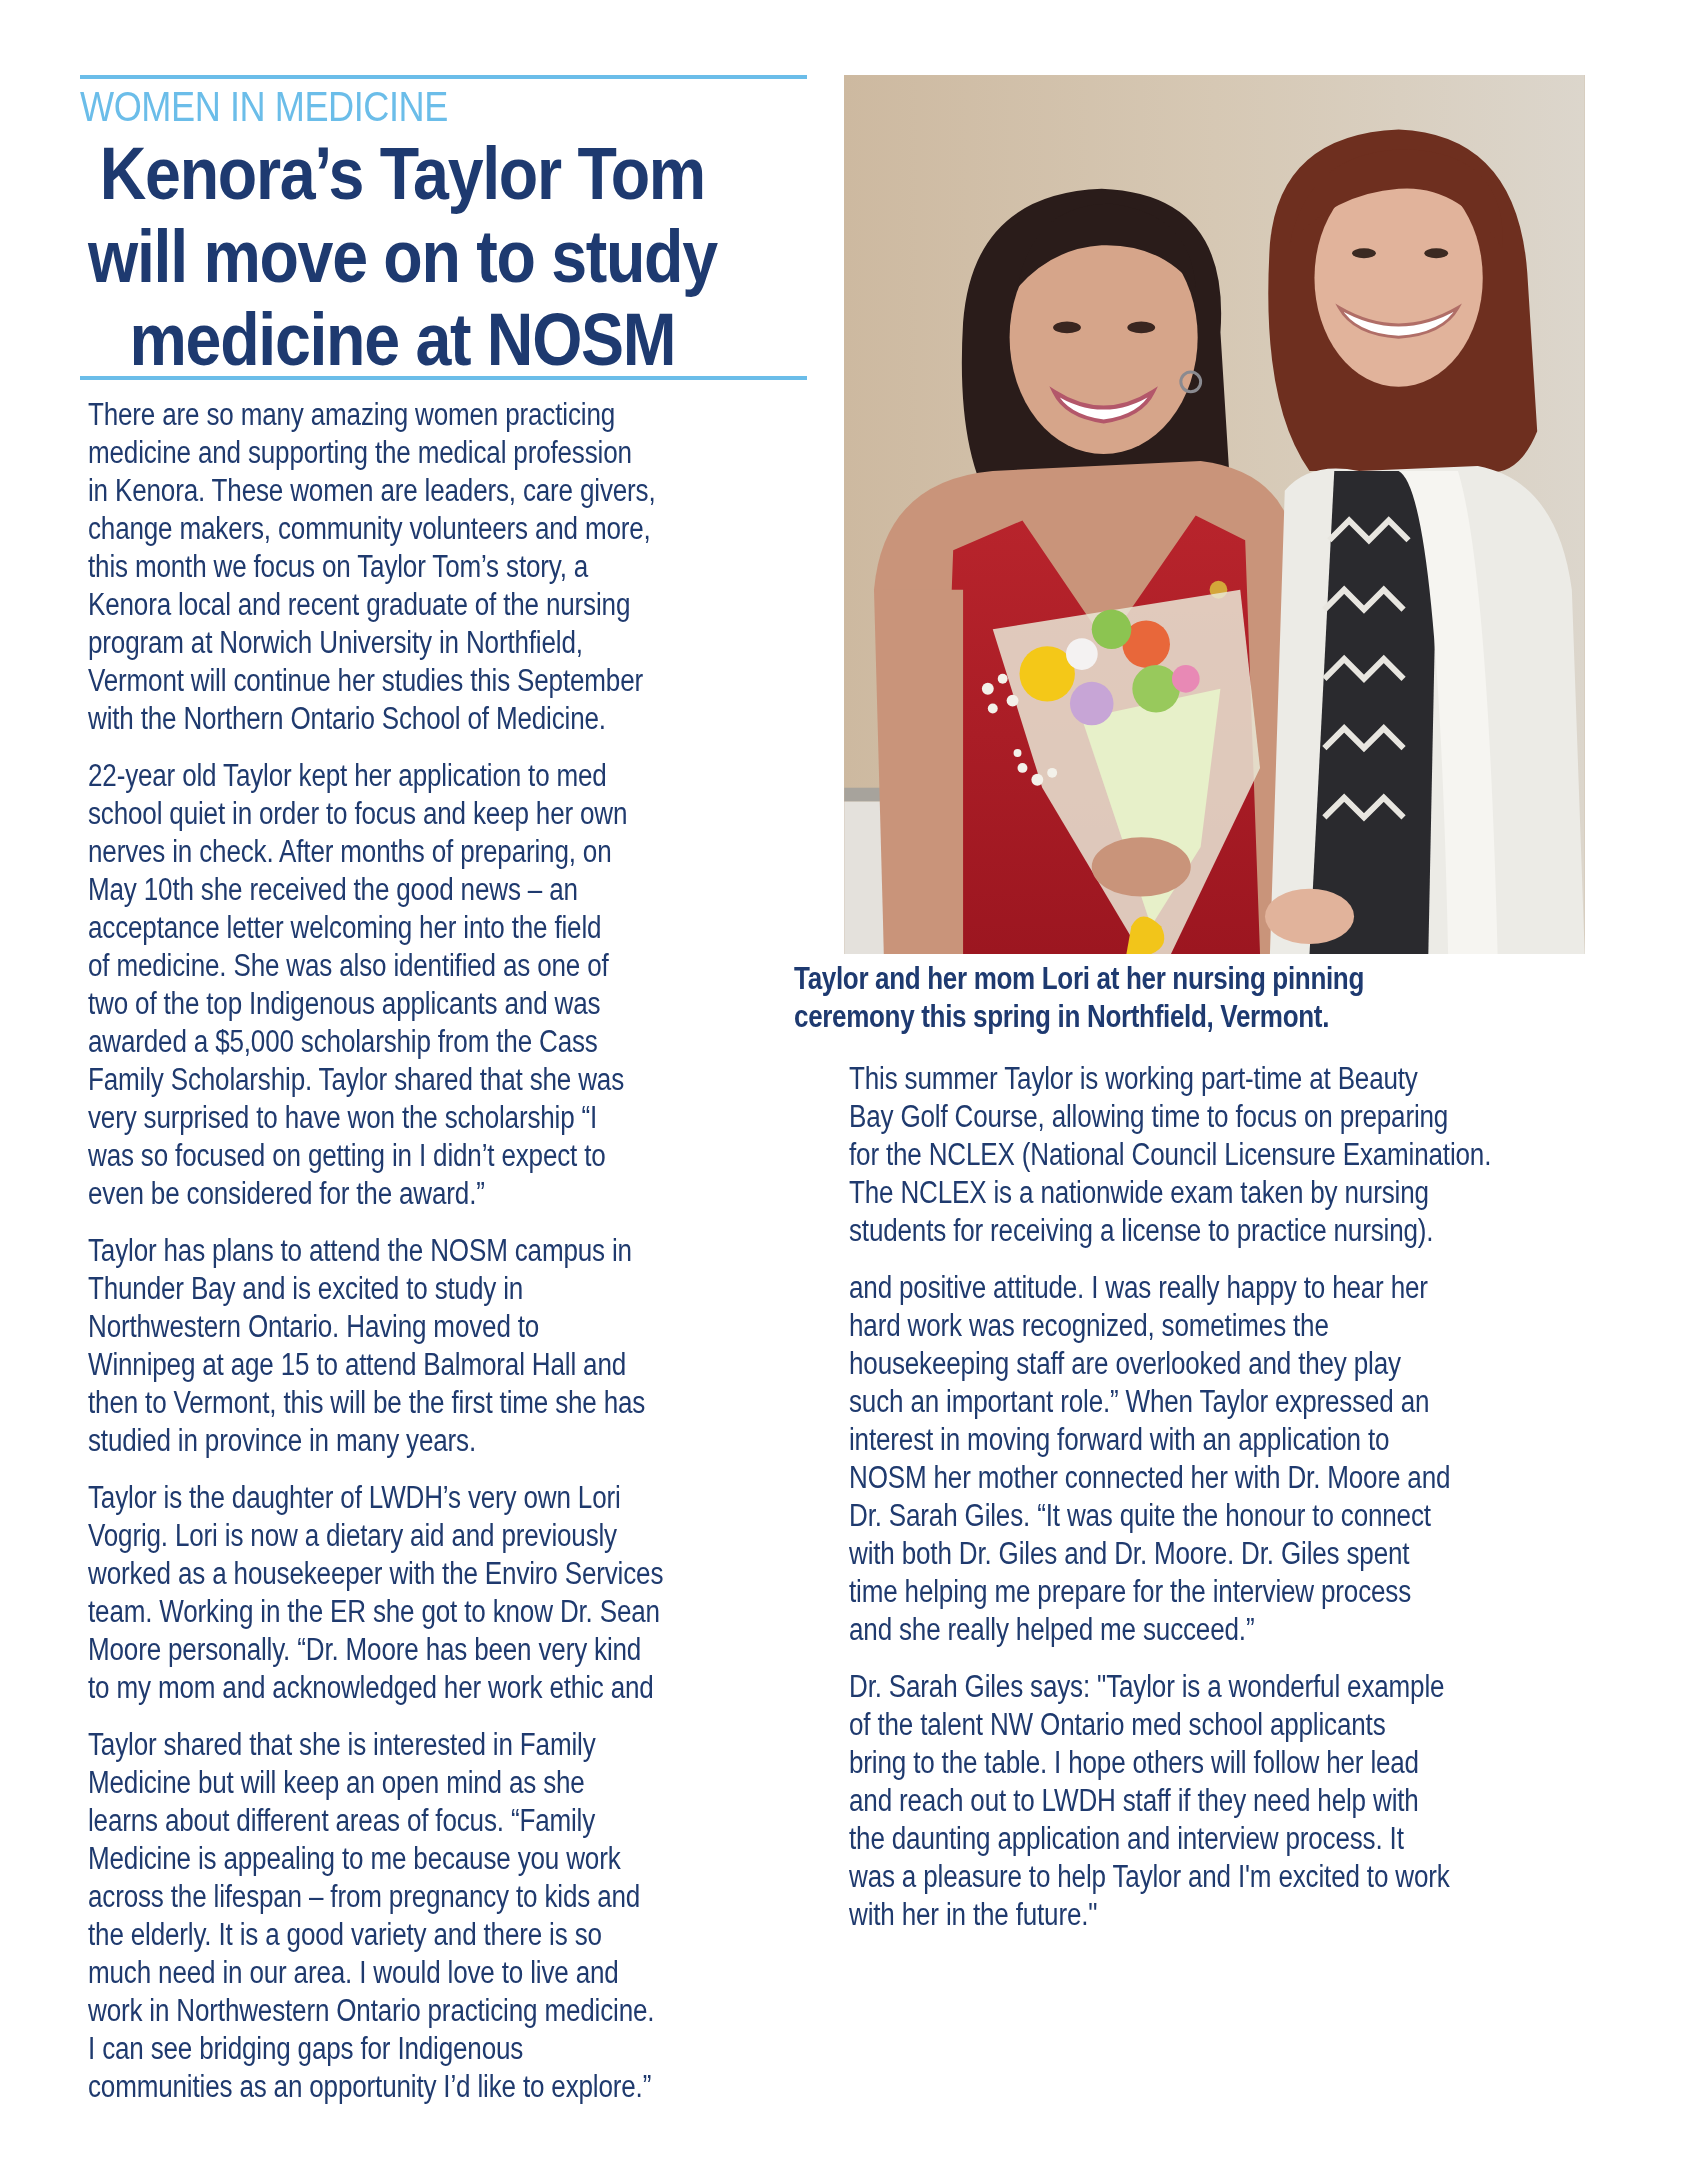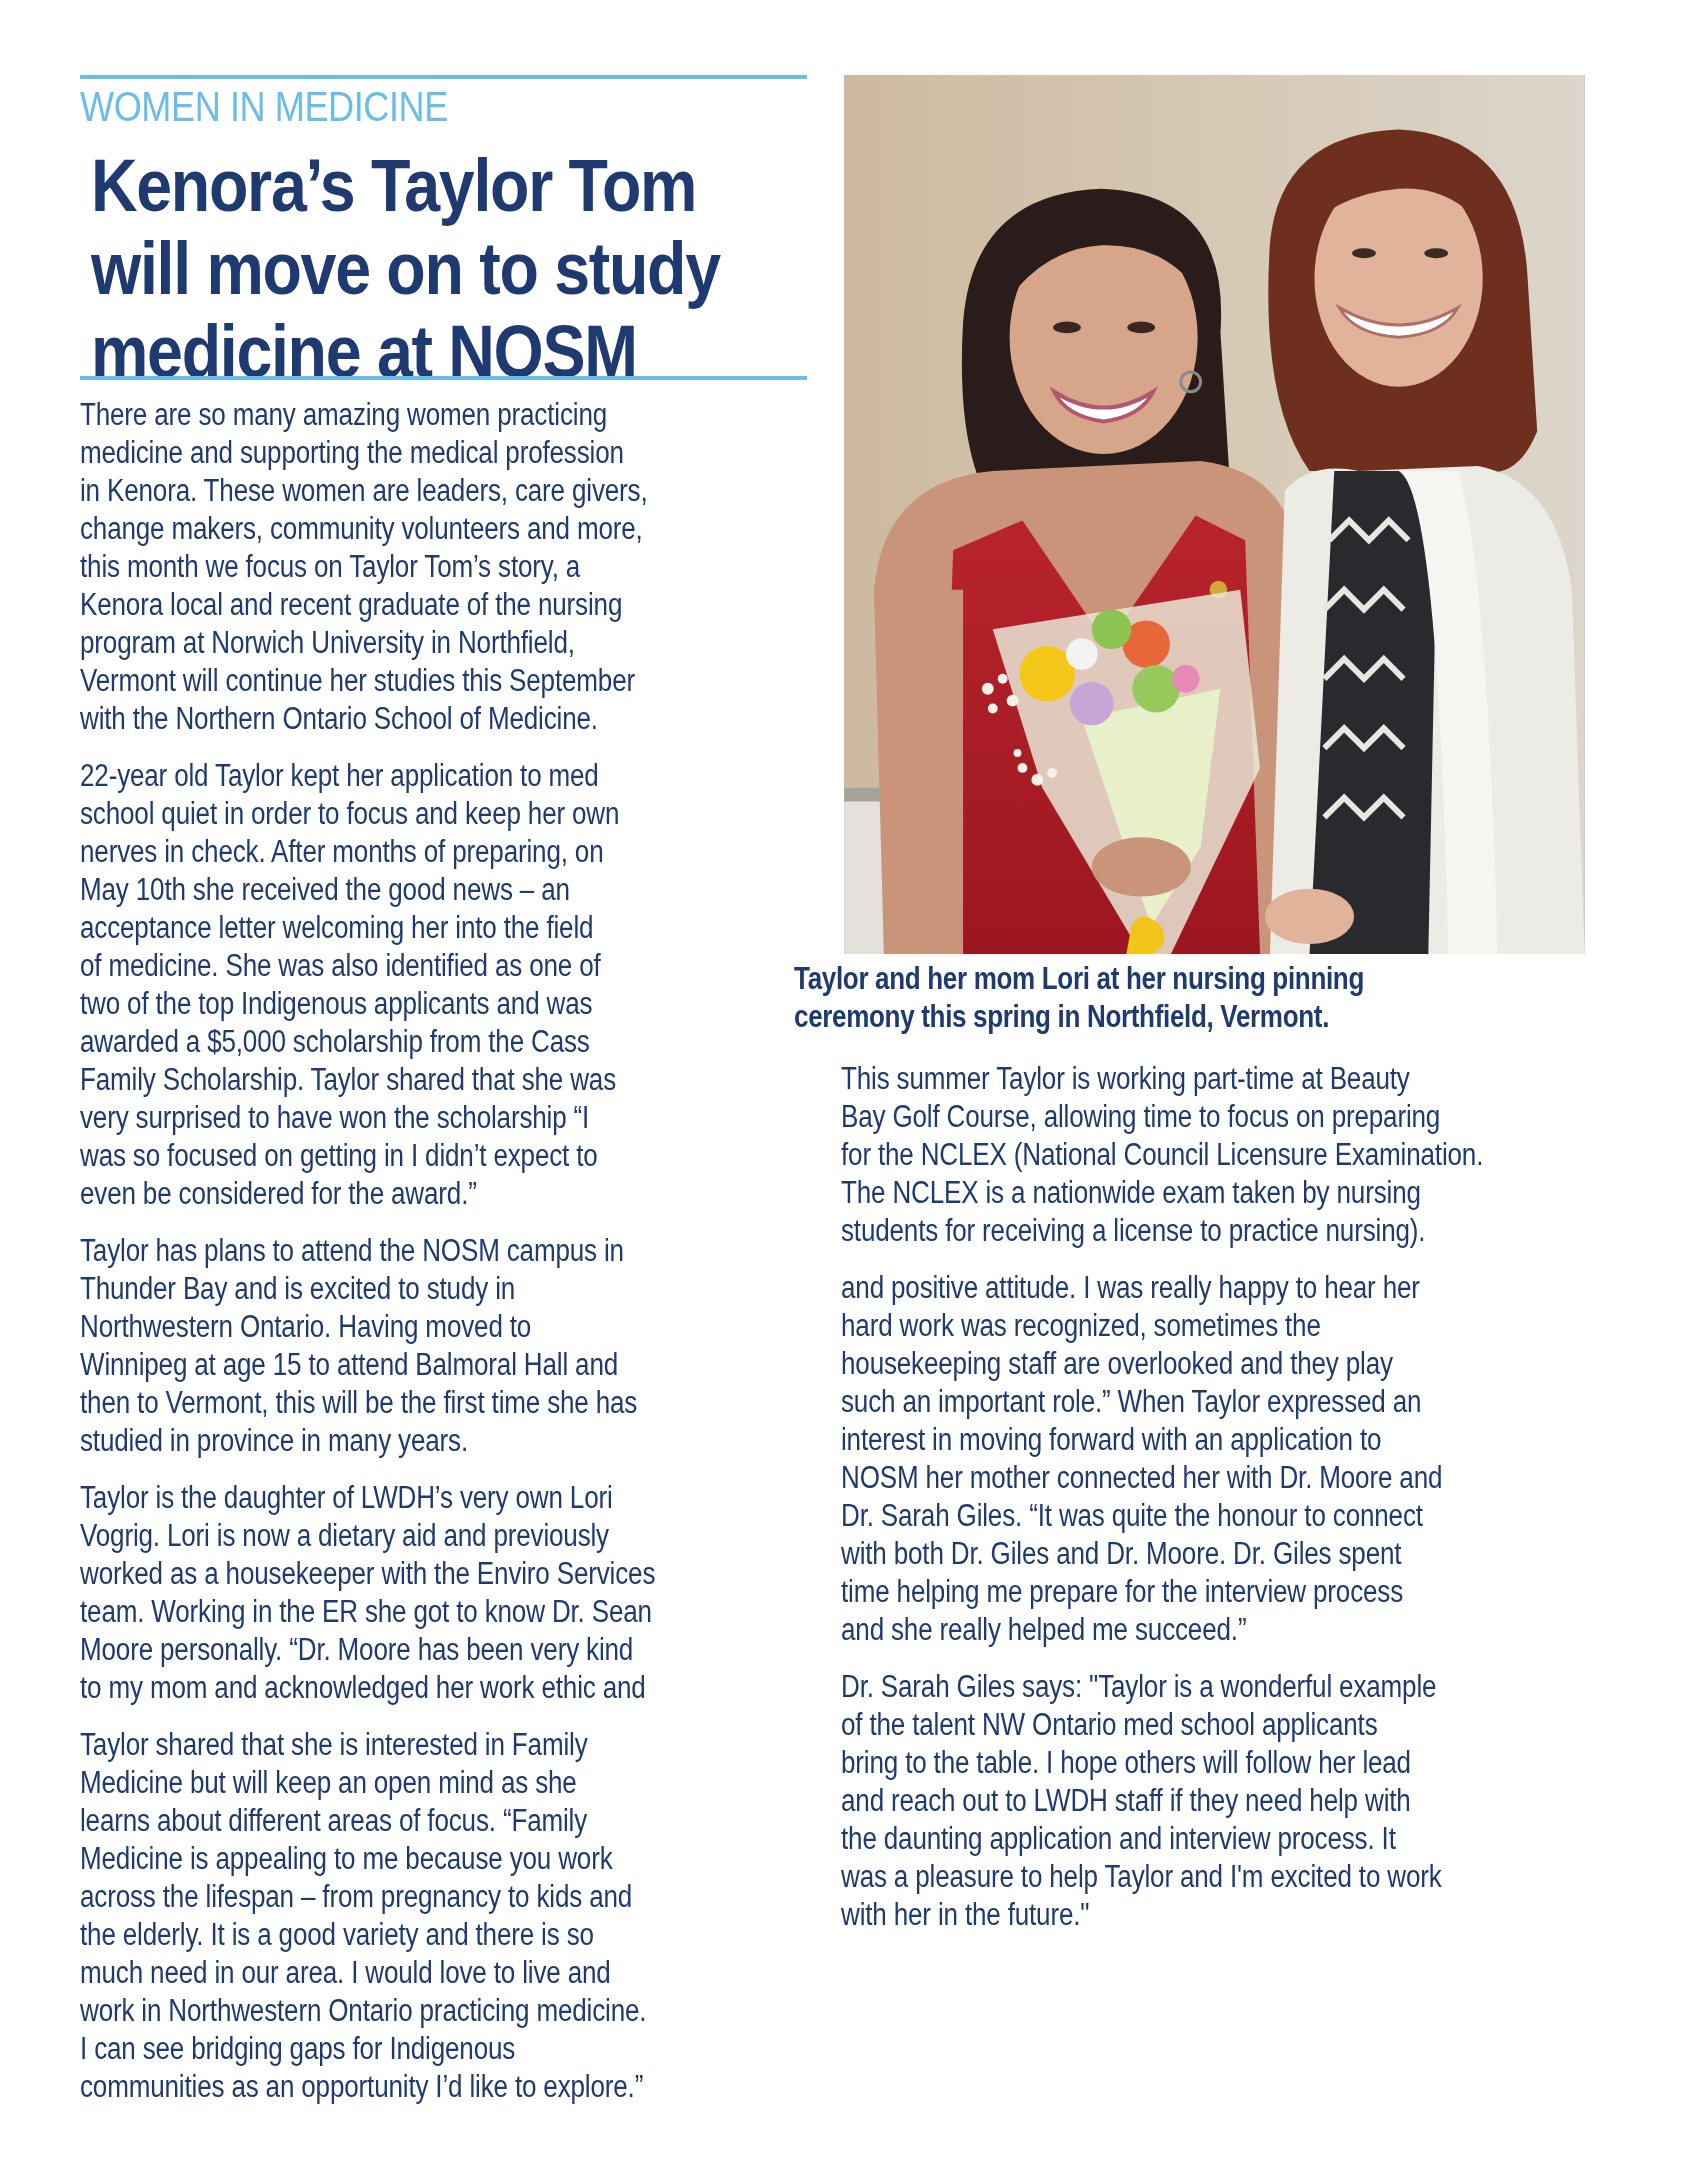--- a/index.html
+++ b/index.html
@@ -9,39 +9,39 @@
   .kicker { position: absolute; left: 80px; top: 83px; font-size: 42px; font-weight: 300;
             color: #6bbde9; letter-spacing: -0.5px; white-space: nowrap;
             transform-origin: left top; transform: scaleX(0.86); }
   .headline { position: absolute; left: 79px; top: 132px; width: 752px; }
   .headline .hl { display: block; font-size: 75px; font-weight: 700; line-height: 83px;
                   color: #1e3a70; white-space: nowrap; letter-spacing: -1.5px;
                   transform-origin: left center; transform: scaleX(0.86); }
   .col { position: absolute; }
   .col-left { left: 80px; top: 396px; width: 733px; }
   .col-right { left: 841px; top: 1060px; width: 792px; }
-  .para { margin: 0 0 19px 0; }
+  .para { margin: 0 0 19px 8px; }
   .line { display: block; height: 38px; line-height: 38px; font-size: 31px;
           white-space: nowrap; transform-origin: left center; transform: scaleX(0.84);
           letter-spacing: -0.2px; }
   .para.italic .line { font-style: italic; font-weight: 700; transform: scaleX(0.86); }
   .photo { position: absolute; left: 844px; top: 75px; width: 741px; height: 879px;
            overflow: hidden; background: #cdbba2; }
   .photo svg { display: block; }
   .caption { position: absolute; left: 794px; top: 960px; width: 772px; }
   .caption .cl { display: block; font-size: 31px; font-weight: 700; line-height: 38px;
                  white-space: nowrap; transform-origin: left center; transform: scaleX(0.84);
                  letter-spacing: -0.4px; color: #1e3a70; }
 </style>
 </head>
 <body>
 
 <div class="rule" style="left:80px; top:75px; width:727px;"></div>
 <div class="kicker">WOMEN IN MEDICINE</div>
-<h1 class="headline" style="margin:12px;">
+<h1 class="headline" style="margin:0;text-align:center;">
   <span class="hl">Kenora’s Taylor Tom</span>
   <span class="hl">will move on to study</span>
   <span class="hl">medicine at NOSM</span>
 </h1>
 <div class="rule" style="left:80px; top:376px; width:727px;"></div>
 
 <div class="col col-left">
   <p class="para">
     <span class="line">There are so many amazing women practicing</span>
     <span class="line">medicine and supporting the medical profession</span>

